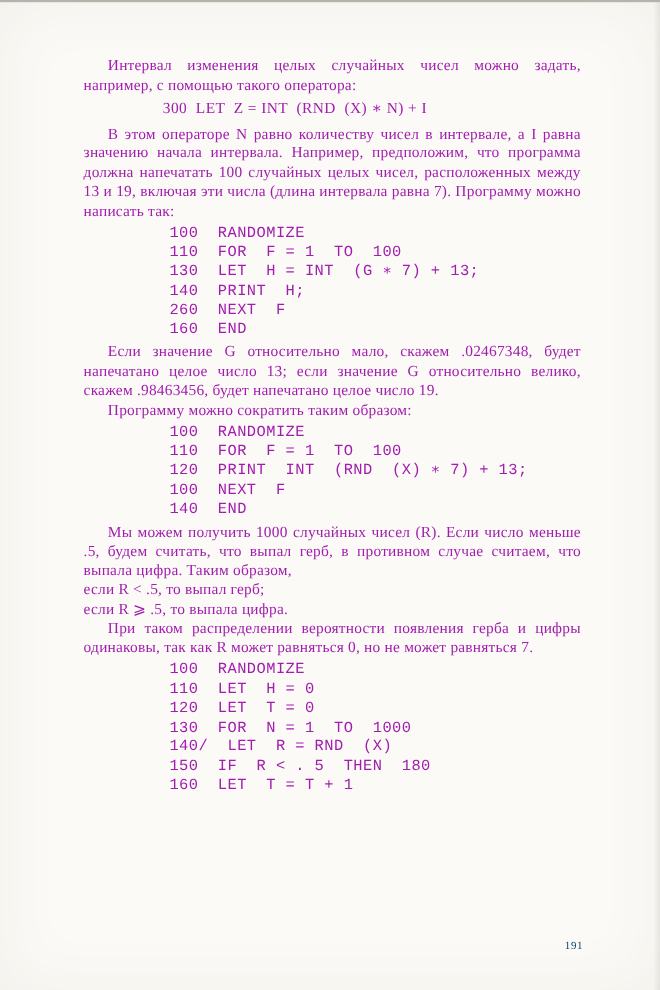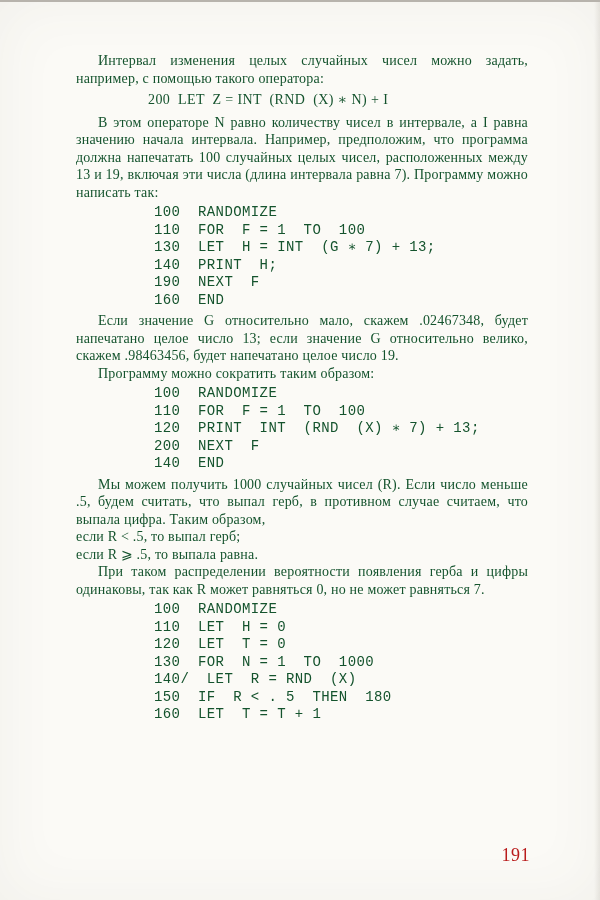--- a/index.html
+++ b/index.html
@@ -26,21 +26,21 @@
     background: linear-gradient(to left, rgba(120,110,95,0.12), rgba(120,110,95,0));
     pointer-events: none;
   }
   .text-block {
     position: absolute;
     left: 76px;
     top: 50px;
     width: 452px;
     font-size: 14px;
     line-height: 17.5px;
-    color: #14532d;
+    color: #a21caf;
     text-align: justify;
     letter-spacing: 0.2px;
   }
   p.para {
     margin: 0;
   }
   p.indent { text-indent: 22px; }
   .stmt {
     margin: 4px 0 5px 72px;
     white-space: pre;
@@ -52,63 +52,63 @@
   .code-line {
     white-space: pre;
     letter-spacing: 0.4px;
     font-family: Liberation Mono, monospace;
   }
   .cond { margin: 0; }
   .page-number {
     position: absolute;
     right: 70px;
     bottom: 36px;
-    font-size: 18px;
-    color: #b91c1c;
+    font-size: 10px;
+    color: #0c4a6e;
     letter-spacing: 0.5px;
   }
 </style>
 </head>
 <body>
 
 <div class="scan">
   <div class="text-block">
 
     <p class="para indent">Интервал изменения целых случайных чисел можно задать, например, с помощью такого оператора:</p>
 
-    <div class="stmt">200  LET  Z = INT  (RND  (X) ∗ N) + I</div>
+    <div class="stmt">300  LET  Z = INT  (RND  (X) ∗ N) + I</div>
 
     <p class="para indent">В этом операторе N равно количеству чисел в интервале, а I равна значению начала интервала. Например, предположим, что программа должна напечатать 100 случайных целых чисел, расположенных между 13 и 19, включая эти числа (длина интервала равна 7). Программу можно написать так:</p>
 
     <div class="program">
       <div class="code-line">100  RANDOMIZE</div>
       <div class="code-line">110  FOR  F = 1  TO  100</div>
       <div class="code-line">130  LET  H = INT  (G ∗ 7) + 13;</div>
       <div class="code-line">140  PRINT  H;</div>
-      <div class="code-line">190  NEXT  F</div>
+      <div class="code-line">260  NEXT  F</div>
       <div class="code-line">160  END</div>
     </div>
 
     <p class="para indent">Если значение G относительно мало, скажем .02467348, будет напечатано целое число 13; если значение G относительно велико, скажем .98463456, будет напечатано целое число 19.</p>
 
     <p class="para indent">Программу можно сократить таким образом:</p>
 
     <div class="program">
       <div class="code-line">100  RANDOMIZE</div>
       <div class="code-line">110  FOR  F = 1  TO  100</div>
       <div class="code-line">120  PRINT  INT  (RND  (X) ∗ 7) + 13;</div>
-      <div class="code-line">200  NEXT  F</div>
+      <div class="code-line">100  NEXT  F</div>
       <div class="code-line">140  END</div>
     </div>
 
 
     <p class="para indent">Мы можем получить 1000 случайных чисел (R). Если число меньше .5, будем считать, что выпал герб, в противном случае считаем, что выпала цифра. Таким образом,</p>
 
     <p class="para cond">если R &lt; .5, то выпал герб;</p>
-    <p class="para cond">если R ⩾ .5, то выпала равна.</p>
+    <p class="para cond">если R ⩾ .5, то выпала цифра.</p>
 
     <p class="para indent">При таком распределении вероятности появления герба и цифры одинаковы, так как R может равняться 0, но не может равняться 7.</p>
 
 
     <div class="program">
       <div class="code-line">100  RANDOMIZE</div>
       <div class="code-line">110  LET  H = 0</div>
       <div class="code-line">120  LET  T = 0</div>
       <div class="code-line">130  FOR  N = 1  TO  1000</div>
       <div class="code-line">140/  LET  R = RND  (X)</div>

